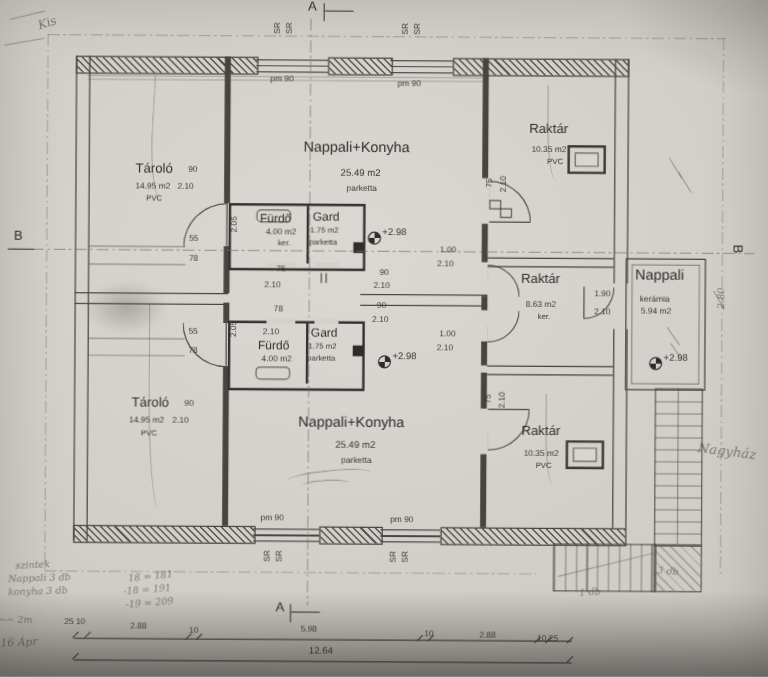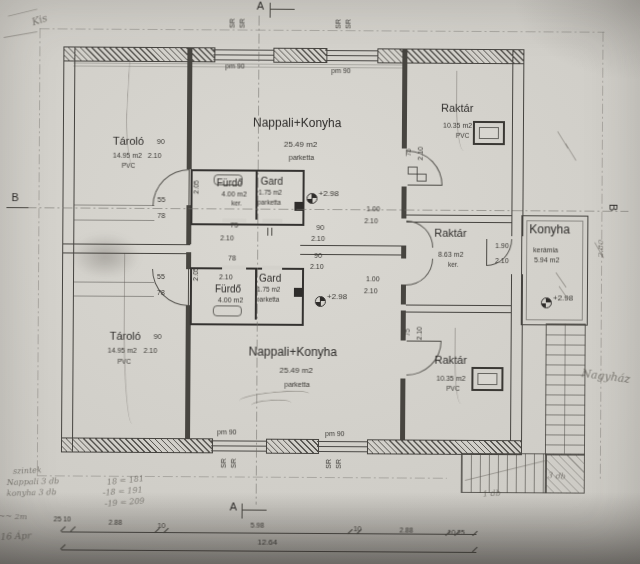--- a/index.html
+++ b/index.html
@@ -207,21 +207,21 @@
     <div class="t sm" style="left:231px;top:201px">ker.</div>
     <div class="t" style="left:230px;top:222px">75</div>
     <div class="t" style="left:260px;top:177px;font-size:10px;color:#2f2d2b">Gard</div>
     <div class="t sm" style="left:258px;top:190px">1.75 m2</div>
     <div class="t sm" style="left:257px;top:200px">parketta</div>
 
     <div class="t big" style="left:434px;top:227px">Raktár</div>
     <div class="t" style="left:438px;top:250px">8.63 m2</div>
     <div class="t sm" style="left:448px;top:261px">ker.</div>
 
-    <div class="t xl" style="left:529px;top:222px">Konyha</div>
+    <div class="t xl" style="left:529px;top:222px">Nappali</div>
     <div class="t" style="left:533px;top:245px">kerámia</div>
     <div class="t" style="left:534px;top:255px">5.94 m2</div>
 
     <div class="t" style="left:259px;top:274px;font-size:10px;color:#2f2d2b">Gard</div>
     <div class="t sm" style="left:257px;top:287px">1.75 m2</div>
     <div class="t sm" style="left:256px;top:297px">parketta</div>
     <div class="t" style="left:215px;top:285px;font-size:10px;color:#2f2d2b">Fürdő</div>
     <div class="t" style="left:218px;top:297px">4.00 m2</div>
 
     <div class="t big" style="left:110px;top:332px">Tároló</div>

